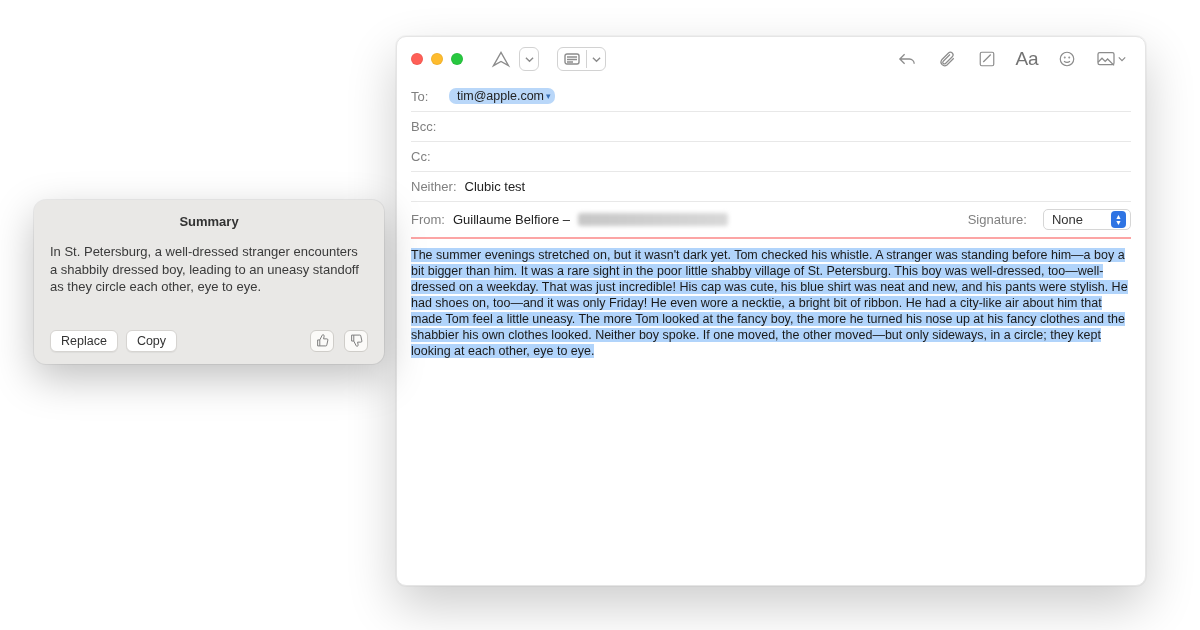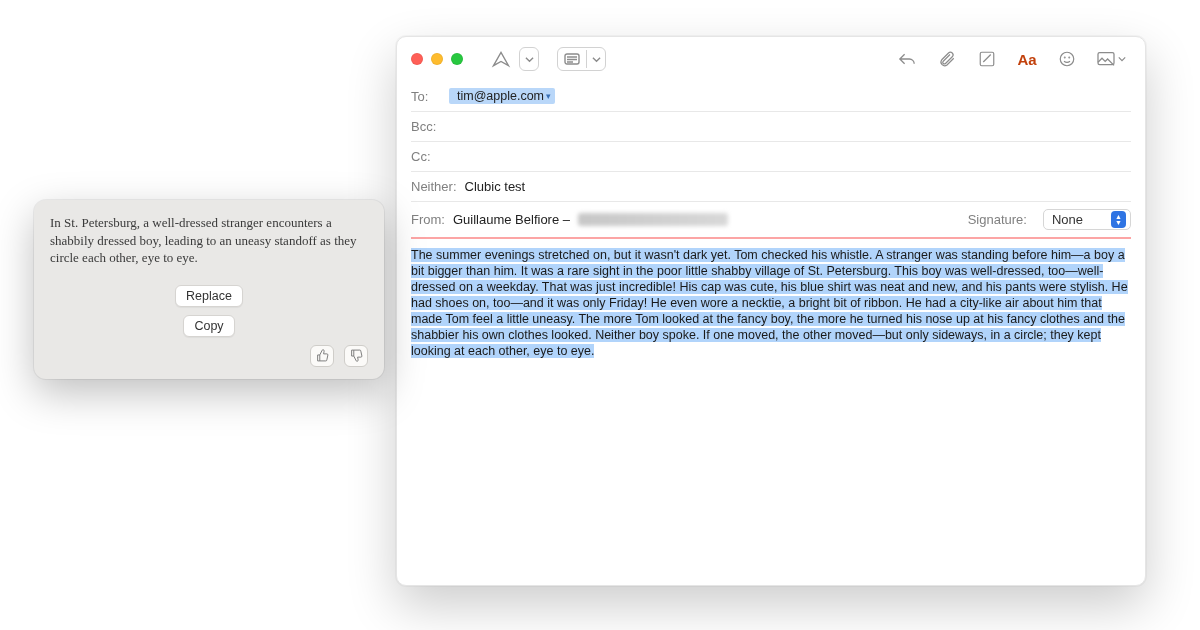--- a/index.html
+++ b/index.html
@@ -66,21 +66,21 @@
     align-items: center;
     gap: 8px;
     padding: 7px 0;
     border-bottom: 1px solid #e8e8e8;
     min-height: 30px;
   }
   .field-label { color: #808080; min-width: 30px; }
   .field-label-wide { color: #808080; }
   .recipient-token {
     background: #b9d7f9;
-    border-radius: 2px;
+    border-radius: 7px;
     padding: 1px 4px 1px 8px;
     display: inline-flex;
     align-items: center;
     gap: 2px;
     font-size: 12.5px;
     color: #222;
   }
   .recipient-token .chev { font-size: 9px; color: #3a6fb5; }
   .subject-value { color: #222; }
   .from-name { color: #222; }
@@ -138,28 +138,26 @@
   }
   .popover h3 {
     text-align: center;
     font-size: 13px;
     font-weight: 600;
     margin-bottom: 14px;
     color: #333;
   }
   .popover p {
     line-height: 1.35;
-    margin-bottom: 18px;
-    font-family: Liberation Serif, serif;
+    margin-bottom: 34px;
   }
   .popover-actions {
     display: flex;
     align-items: center;
     gap: 8px;
-    flex-direction: column;
   }
   .pill-btn {
     background: #fff;
     border: 1px solid #d6d4d1;
     border-radius: 6px;
     padding: 3px 10px;
     font-size: 12.5px;
     color: #333;
     box-shadow: 0 1px 1px rgba(0,0,0,.05);
   }
@@ -227,21 +225,21 @@
         <path d="M21 11 L12 20 a5 5 0 0 1 -7 -7 L14 4 a3.5 3.5 0 0 1 5 5 L10 18 a2 2 0 0 1 -3 -3 L16 6"></path>
       </svg>
     </div>
     <div class="tb-btn">
       <svg width="18" height="18" viewBox="0 0 24 24" fill="none" stroke="#8c8c8c" stroke-width="1.6">
         <rect x="3" y="3" width="18" height="18" rx="2"></rect>
         <path d="M7 16 L17 6"></path>
       </svg>
     </div>
     <div class="tb-btn">
-      <span style="font-size:15px;color:#c2410c;font-weight:700;">Aa</span>
+      <span style="font-size:19px;color:#737373;font-weight:400;">Aa</span>
     </div>
     <div class="tb-btn">
       <svg width="18" height="18" viewBox="0 0 24 24" fill="none" stroke="#8c8c8c" stroke-width="1.6">
         <circle cx="12" cy="12" r="9"></circle>
         <circle cx="9" cy="10" r="0.5" fill="#8c8c8c"></circle>
         <circle cx="15" cy="10" r="0.5" fill="#8c8c8c"></circle>
         <path d="M8 15 q4 3 8 0"></path>
       </svg>
     </div>
     <div class="tb-btn" style="width:40px;">
@@ -289,20 +287,21 @@
       </span>
     </div>
   </div>
 
   <div class="body-area">
     <span class="body-selected">The summer evenings stretched on, but it wasn't dark yet. Tom checked his whistle. A stranger was standing before him—a boy a bit bigger than him. It was a rare sight in the poor little shabby village of St. Petersburg. This boy was well-dressed, too—well-dressed on a weekday. That was just incredible! His cap was cute, his blue shirt was neat and new, and his pants were stylish. He had shoes on, too—and it was only Friday! He even wore a necktie, a bright bit of ribbon. He had a city-like air about him that made Tom feel a little uneasy. The more Tom looked at the fancy boy, the more he turned his nose up at his fancy clothes and the shabbier his own clothes looked. Neither boy spoke. If one moved, the other moved—but only sideways, in a circle; they kept looking at each other, eye to eye.</span>
   </div>
 </div>
 
 <div class="popover">
+  <h3>Summary</h3>
   <p>In St. Petersburg, a well-dressed stranger encounters a shabbily dressed boy, leading to an uneasy standoff as they circle each other, eye to eye.</p>
   <div class="popover-actions">
     <button class="pill-btn">Replace</button>
     <button class="pill-btn">Copy</button>
     <div class="thumbs">
       <div class="thumb">
         <svg width="13" height="13" viewBox="0 0 24 24" fill="none" stroke="#7b7b7b" stroke-width="1.8">
           <path d="M7 22 V11 H3 v11 z M7 11 l4 -8 a2 2 0 0 1 4 1 l-1 5 h6 a2 2 0 0 1 2 2 l-2 9 a2 2 0 0 1 -2 2 H7"></path>
         </svg>
       </div>

